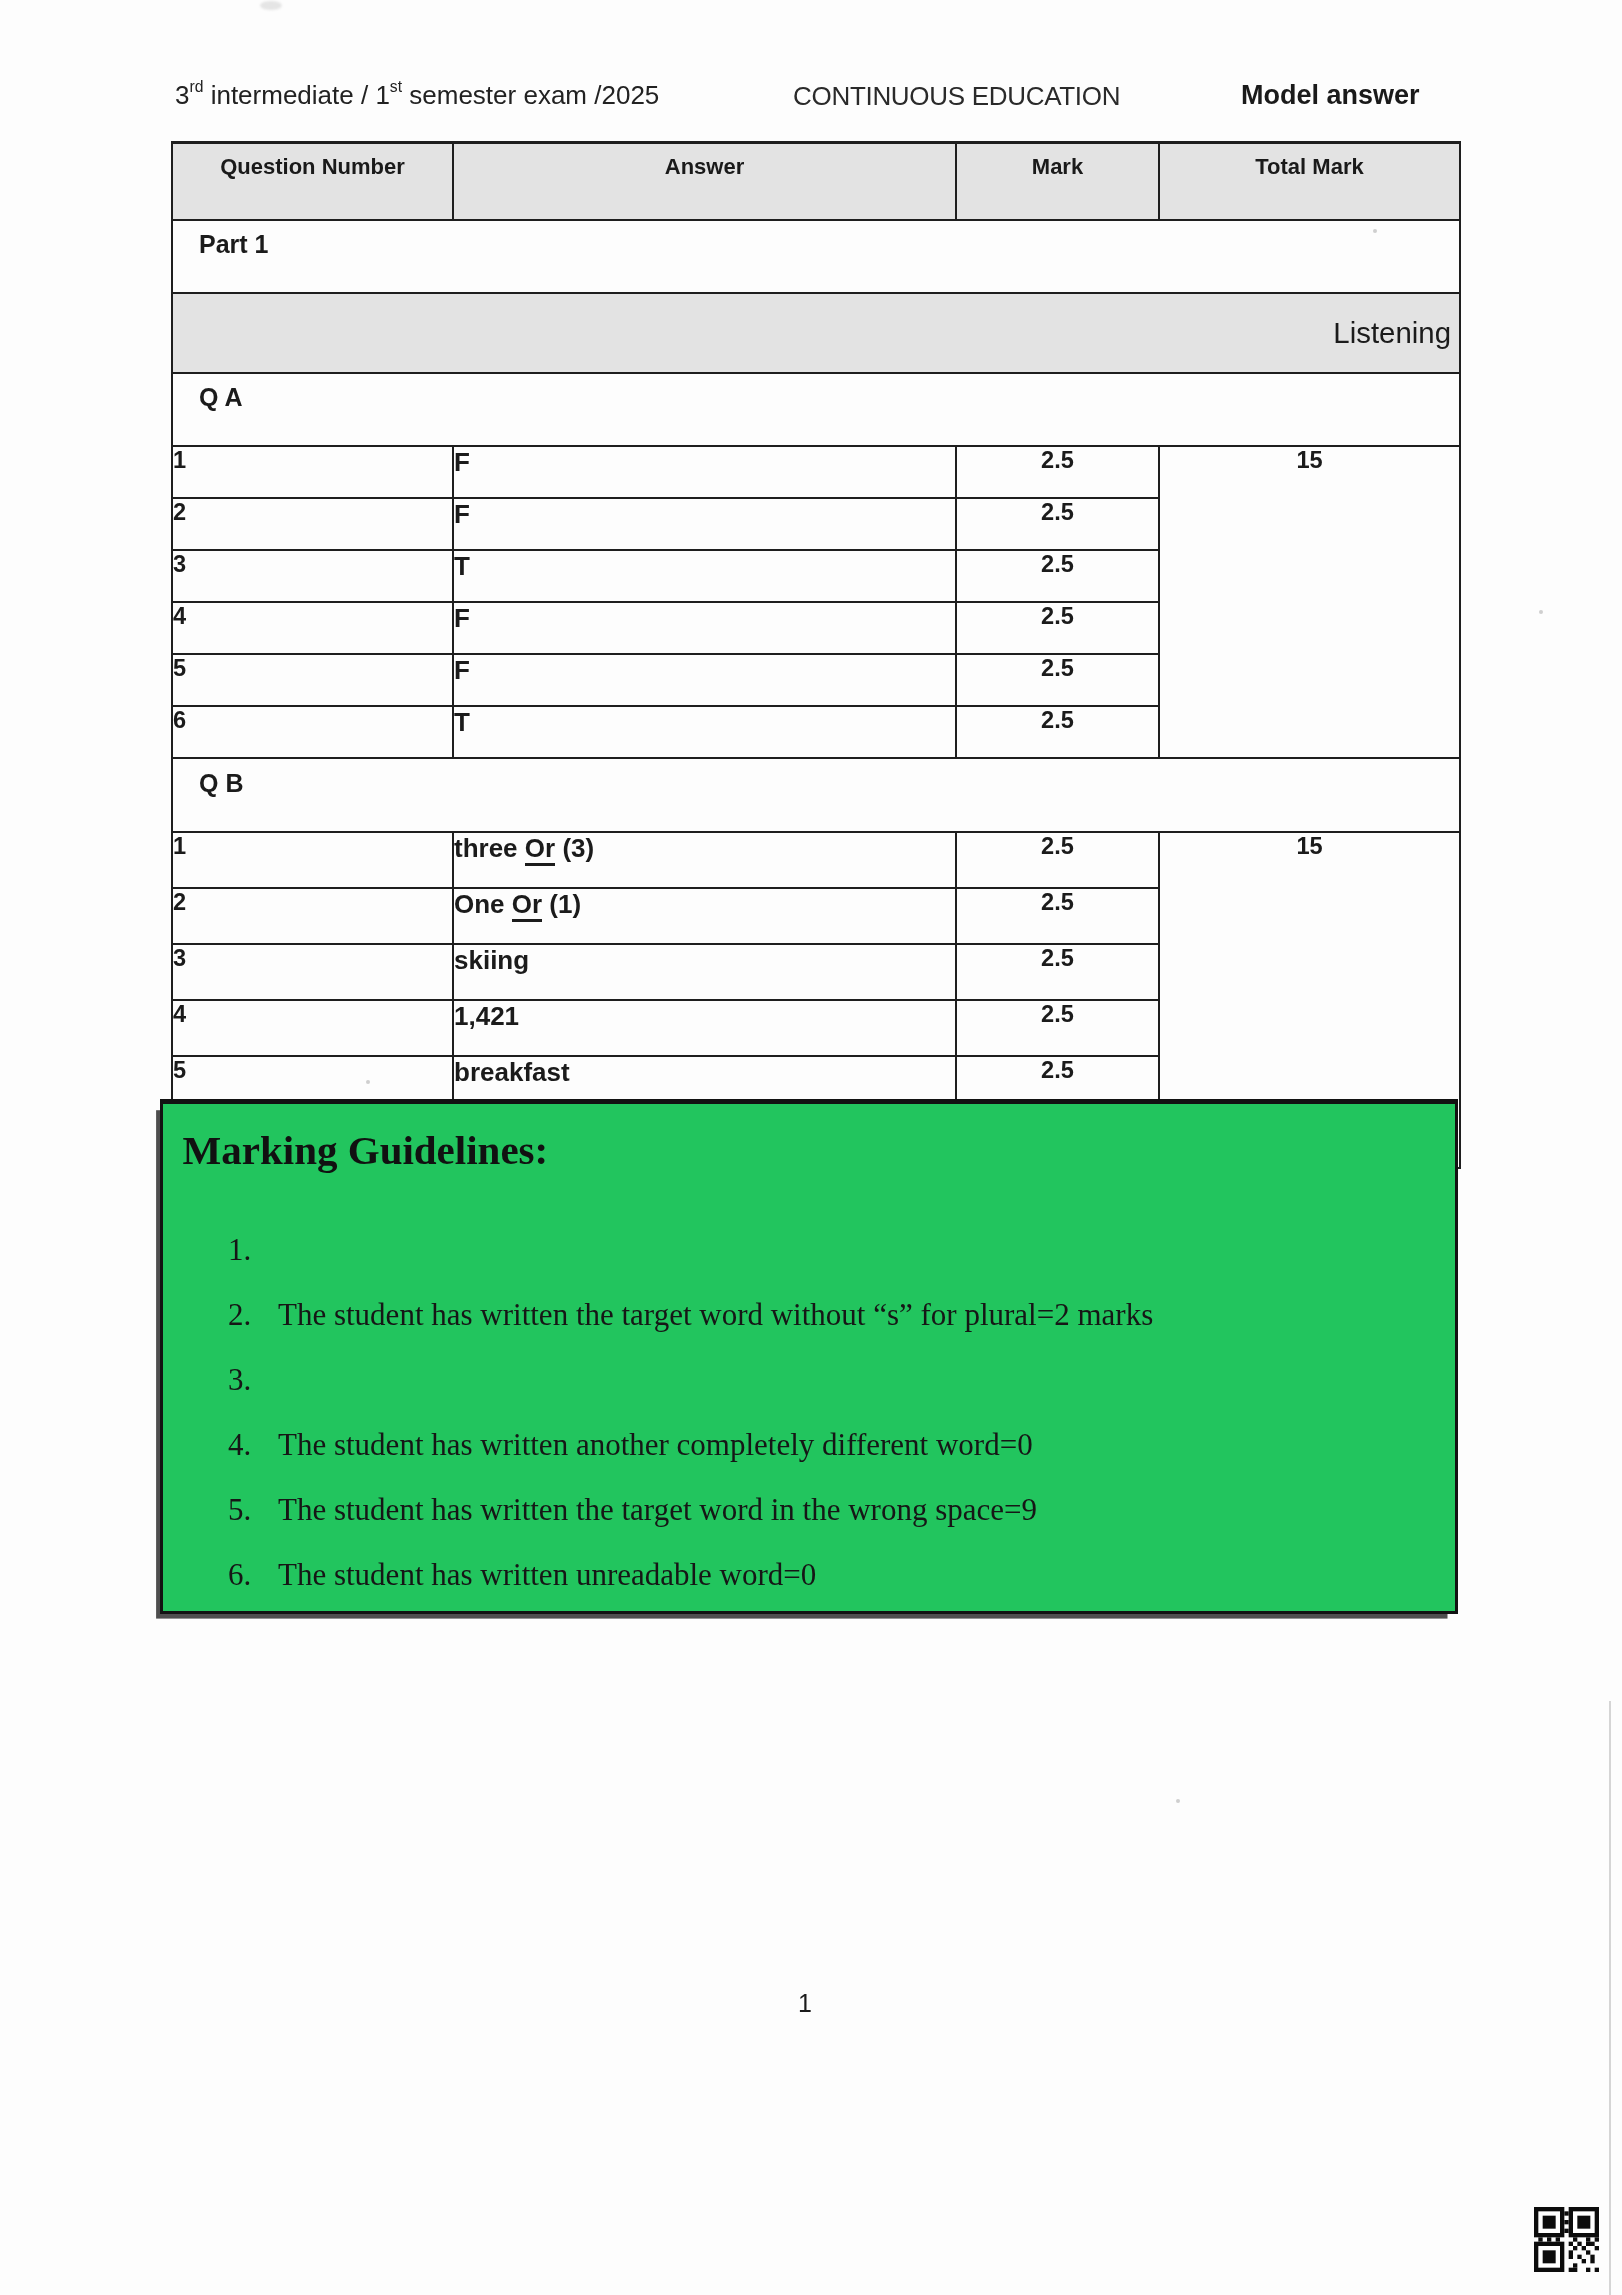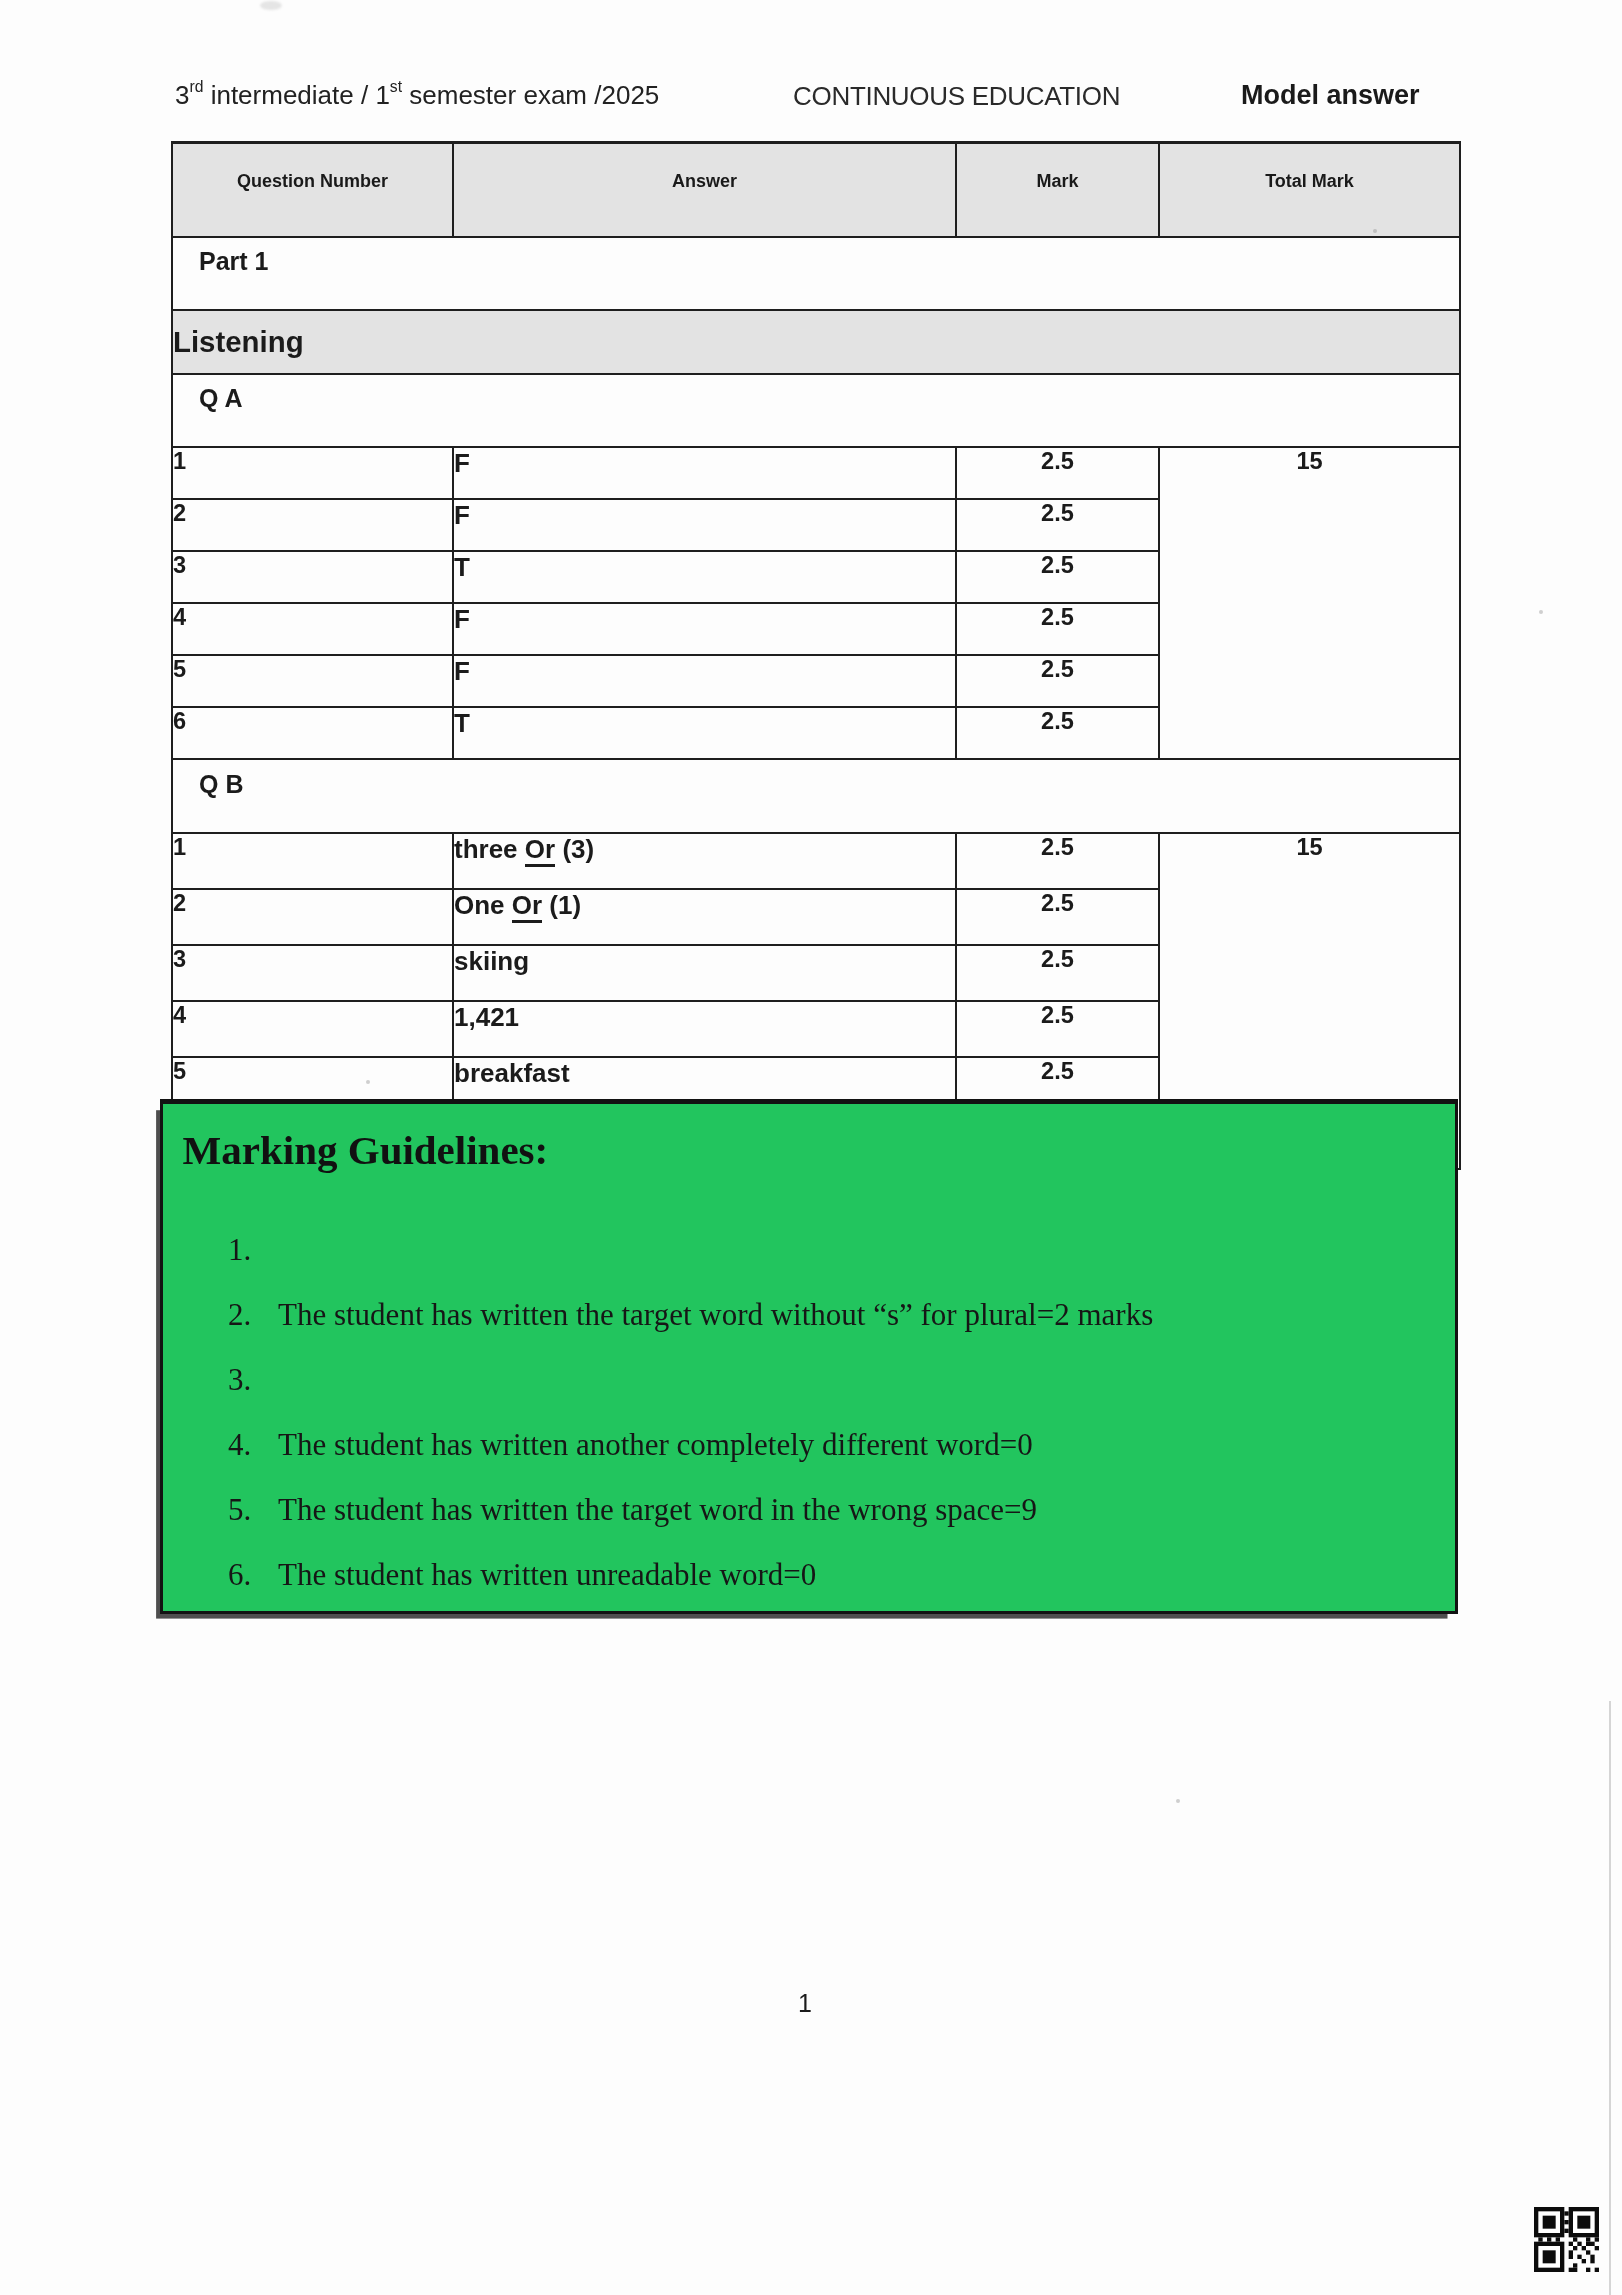--- a/index.html
+++ b/index.html
@@ -17,27 +17,27 @@
   
   table.marks{
     position:absolute;left:171px;top:141px;width:1288px;
     border-collapse:collapse;table-layout:fixed;
   }
   table.marks td,table.marks th{
     border:2px solid #1e1e1e;vertical-align:top;
     padding:0;margin:0;overflow:hidden;
   }
   tr.r-head th{
-    height:65px;background:#e3e3e3;font-size:18px;font-weight:bold;
-    text-align:center;padding-top:27px;border-top-width:3.3px;color:#1a1a1a;margin-top:32px;
+    height:65px;background:#e3e3e3;font-size:22px;font-weight:bold;
+    text-align:center;padding-top:10px;border-top-width:3.3px;color:#1a1a1a;margin-top:32px;
   }
   tr.r-part td{height:62px;font-size:25px;font-weight:bold;padding:9.2px 0 0 26px;}
   tr.r-sec td{
-    height:62px;background:#e3e3e3;font-size:29.4px;font-weight:bold;
-    text-align:left;vertical-align:middle;padding:0;
+    height:62px;background:#e3e3e3;font-size:29.4px;font-weight:normal;
+    text-align:right;vertical-align:middle;padding:8px;
   }
   tr.r-group td{height:62px;font-size:25px;font-weight:bold;padding:9.2px 0 0 26px;}
   tr.r-a td{height:50px;}
   tr.r-b td{height:54px;}
   td.c-num{font-size:23.6px;font-weight:bold;padding:7.9px 0 0 30px;}
   td.c-ans{font-size:26px;font-weight:bold;padding:7.9px 0 0 33px;}
   td.c-mark{font-size:23.6px;font-weight:bold;text-align:center;padding-top:7.9px;}
   td.c-total{font-size:23.6px;font-weight:bold;text-align:center;padding-top:9.2px;}
   .u{border-bottom:3.3px solid #1c1c1c;padding-bottom:0.7px;}
   

